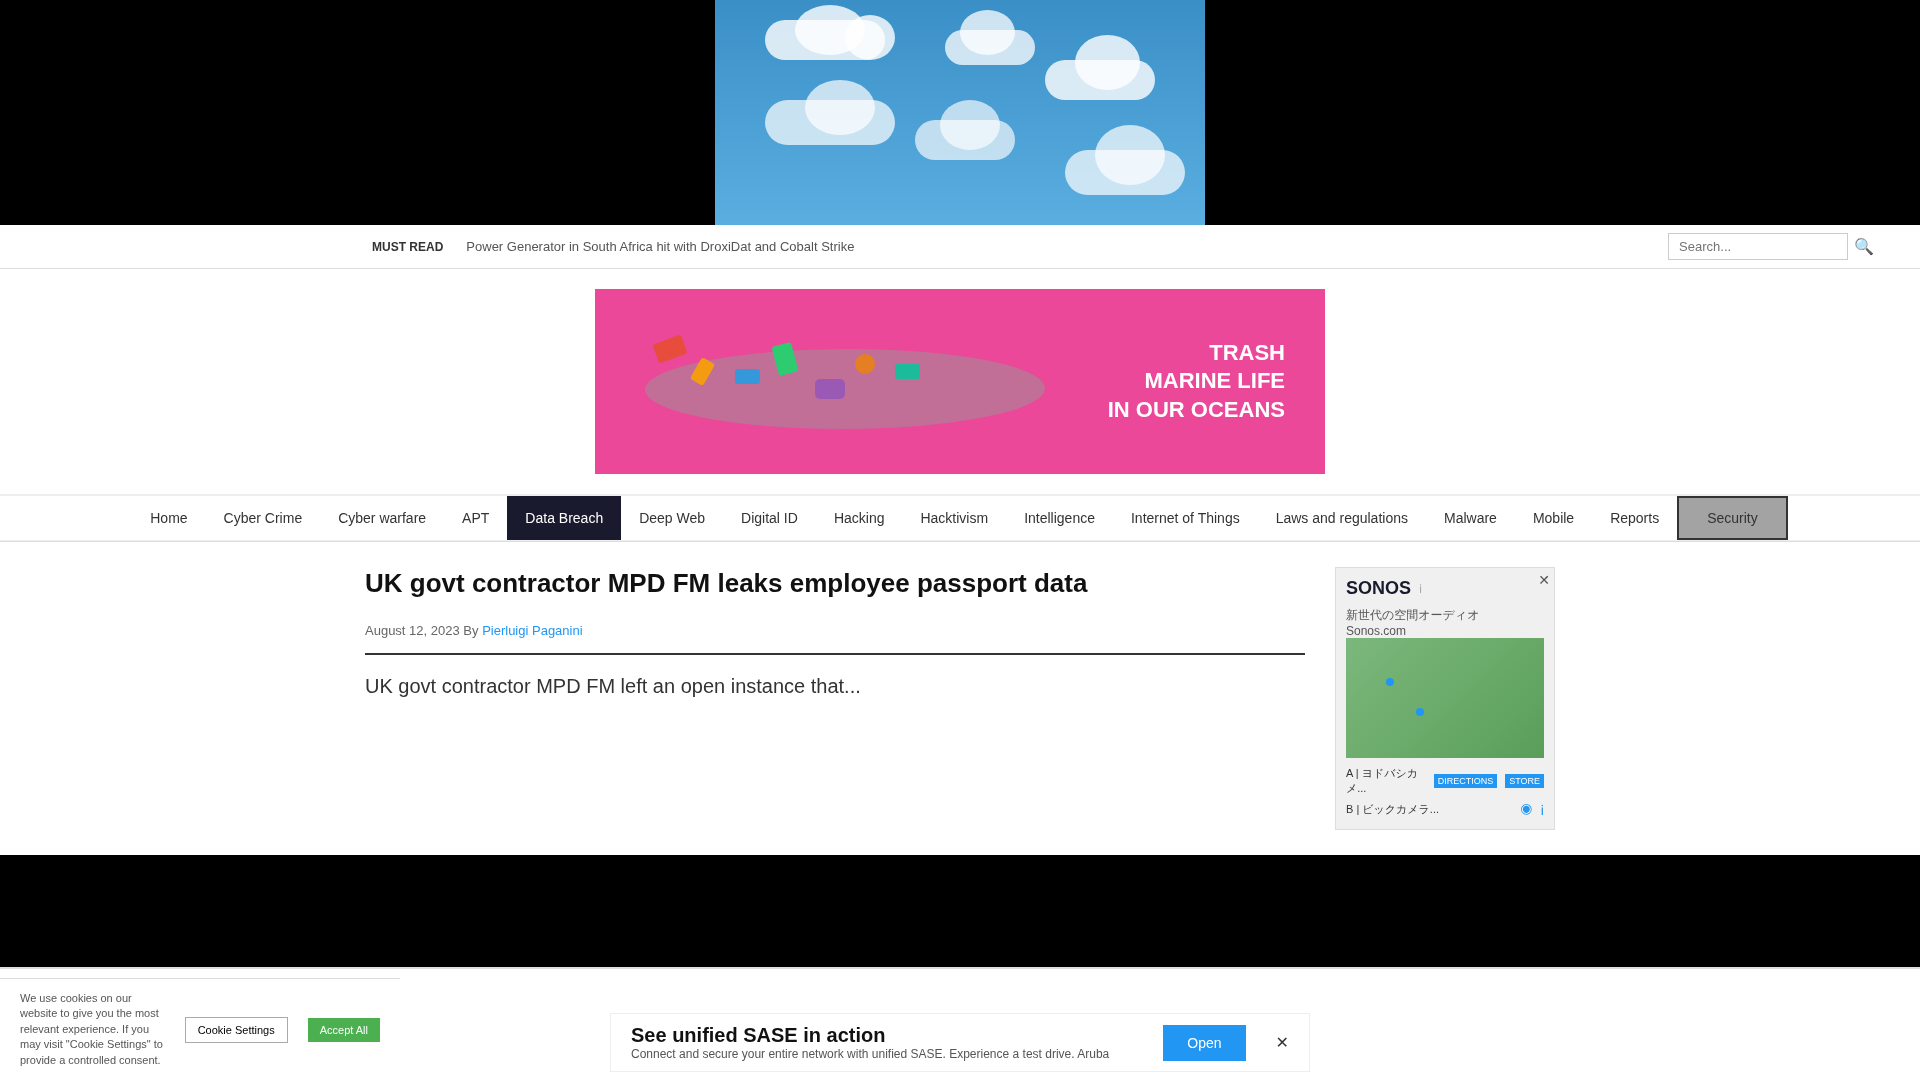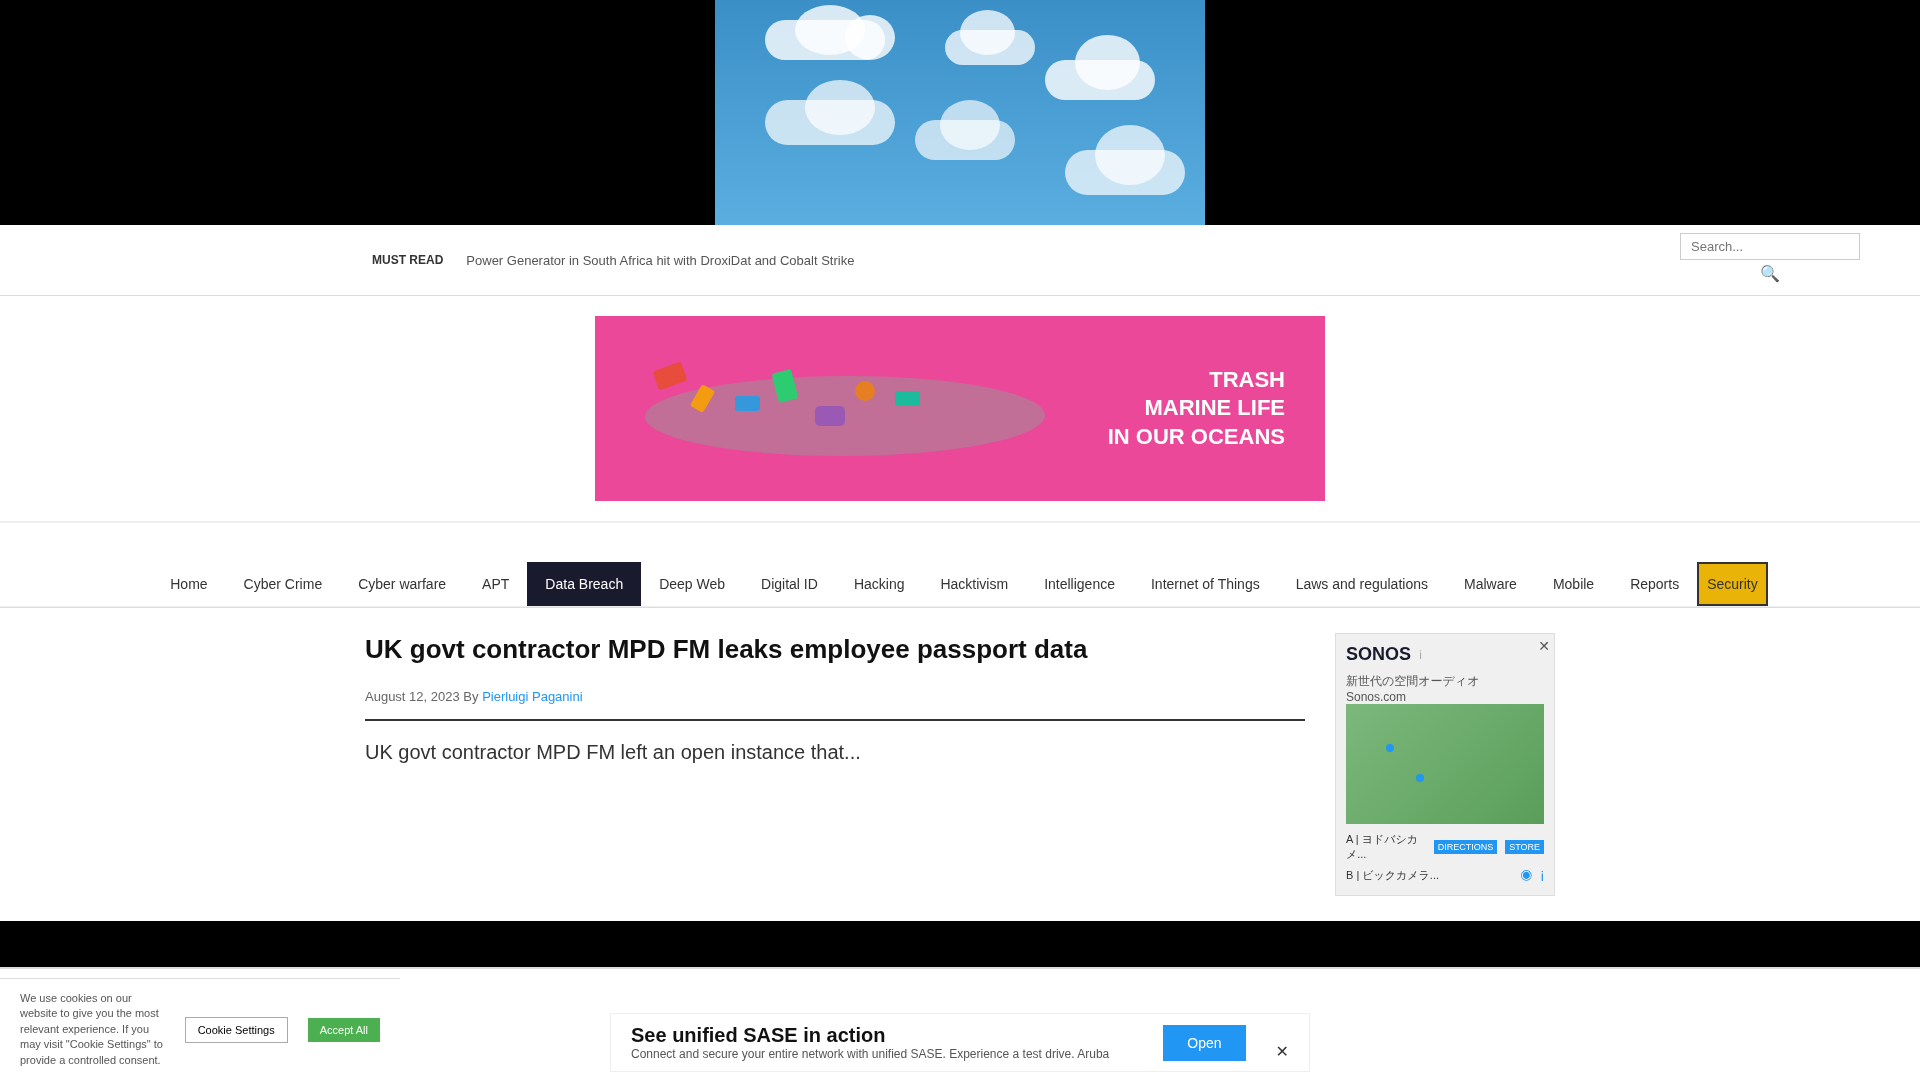--- a/index.html
+++ b/index.html
@@ -32,22 +32,21 @@
       white-space: nowrap;
     }
     .must-read-text {
       font-size: 13px;
       color: #555;
       margin-left: 11px;
       flex: 1;
     }
     .search-container {
       display: flex;
-      margin-right: 60px;
-      flex-direction: column;
+      margin-right: 40px;
     }
     .search-input {
       border: 1px solid #ccc;
       padding: 5px 10px;
       font-size: 13px;
       width: 180px;
       outline: none;
       color: #999;
     }
     .search-icon-btn {
@@ -104,31 +103,30 @@
       border-bottom: 1px solid #eee;
     }
     .nav-item {
       padding: 14px 18px;
       font-size: 14px;
       color: #333;
       text-decoration: none;
       cursor: pointer;
       white-space: nowrap;
       display: block;
-      margin-top: 39px;
     }
     .nav-item.active {
       background: #1a1a2e;
       color: white;
     }
     .nav-item.active-outline {
-      background: #eab308;
+      background: #a3a3a3;
       color: #333;
       border: 2px solid #333;
-      padding: 12px 8px;
+      padding: 12px 28px;
     }
     .nav-secondary {
       display: flex;
       align-items: center;
       justify-content: center;
       gap: 0;
     }
 
     
     .main-content {
@@ -269,21 +267,21 @@
       background: #fff;
       border-top: 2px solid #ddd;
       display: flex;
       align-items: center;
       justify-content: center;
       padding: 8px 0;
       z-index: 999;
     }
     .bottom-ad-content {
       display: flex;
-      align-items: flex-end;
+      align-items: center;
       gap: 20px;
       background: #fff;
       border: 1px solid #eee;
       padding: 10px 20px;
       max-width: 700px;
       width: 100%;
       margin-top: 36px;
     }
     .bottom-ad-text-block { flex: 1; }
     .bottom-ad-title {

